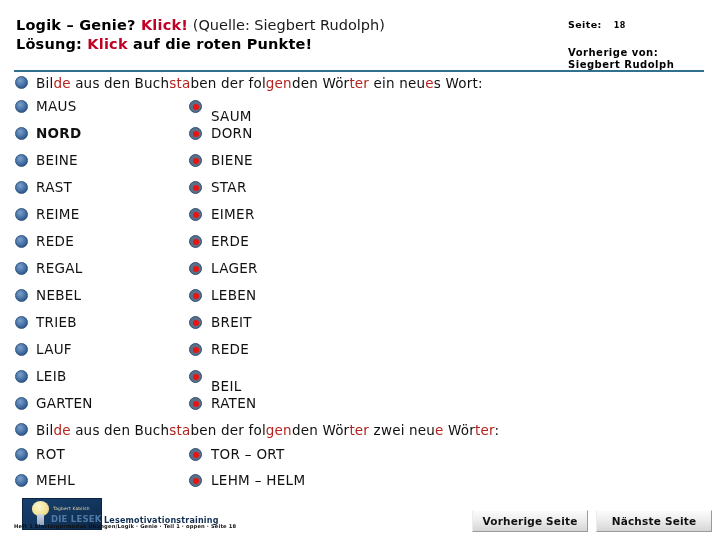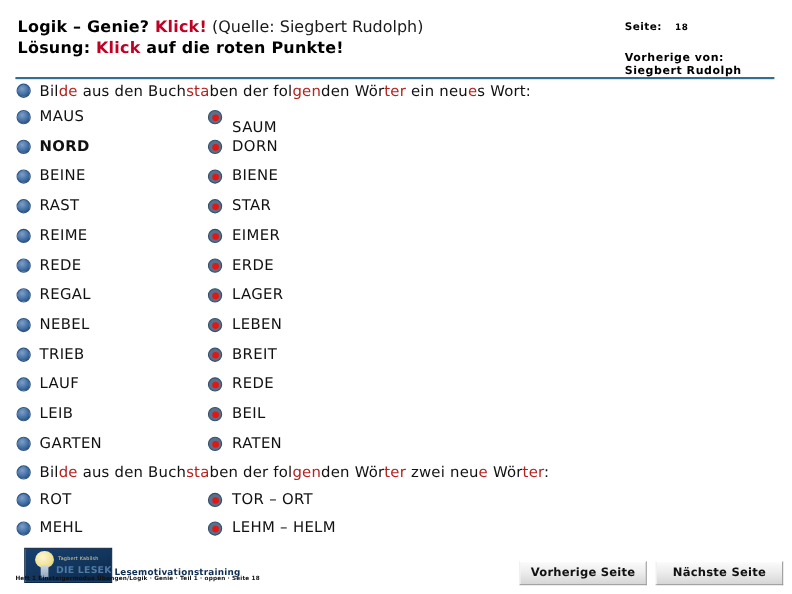--- a/index.html
+++ b/index.html
@@ -358,21 +358,21 @@
       <div class="word-row">
         <span class="bullet blue col-left" style="top: 6px;"></span>
         <span class="cell-text col-left" style="top: 5px;">LAUF</span>
         <span class="bullet red col-right" style="top: 6px;"></span>
         <span class="cell-text col-right" style="top: 5px;">REDE</span>
       </div>
       <div class="word-row">
         <span class="bullet blue col-left" style="top: 6px;"></span>
         <span class="cell-text col-left" style="top: 5px;">LEIB</span>
         <span class="bullet red col-right" style="top: 6px;"></span>
-        <span class="cell-text col-right" style="top: 5px;">BEIL</span>
+        <span class="cell-text col-right" style="top: 15px;">BEIL</span>
       </div>
       <div class="word-row">
         <span class="bullet blue col-left" style="top: 6px;"></span>
         <span class="cell-text col-left" style="top: 5px;">GARTEN</span>
         <span class="bullet red col-right" style="top: 6px;"></span>
         <span class="cell-text col-right" style="top: 5px;">RATEN</span>
       </div>
     </div>
 
   <div class="instr-row" style="height:24px;">

